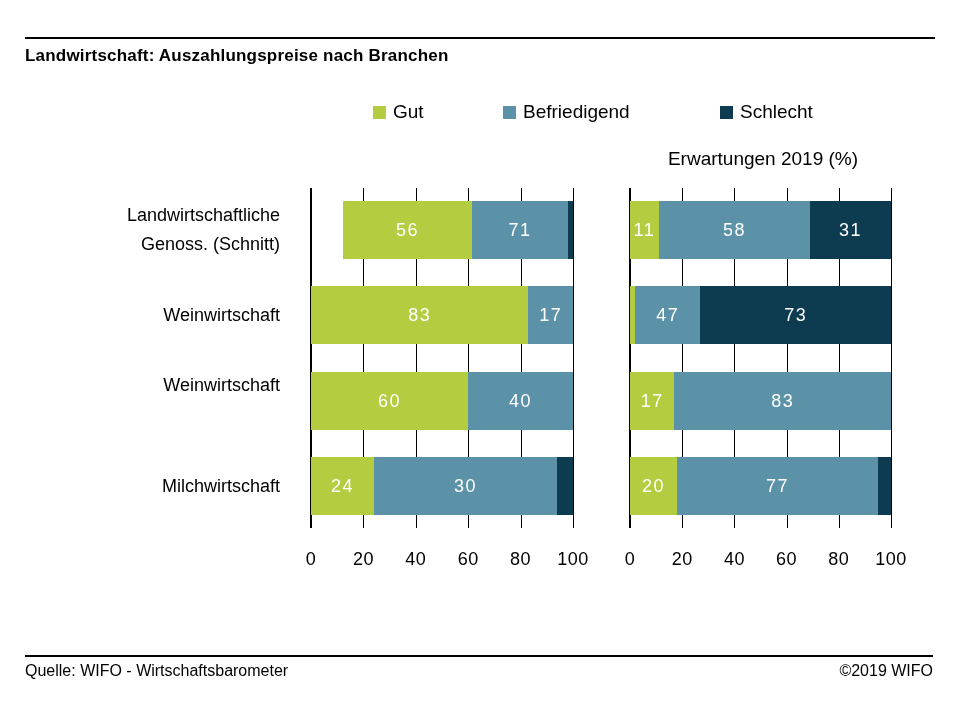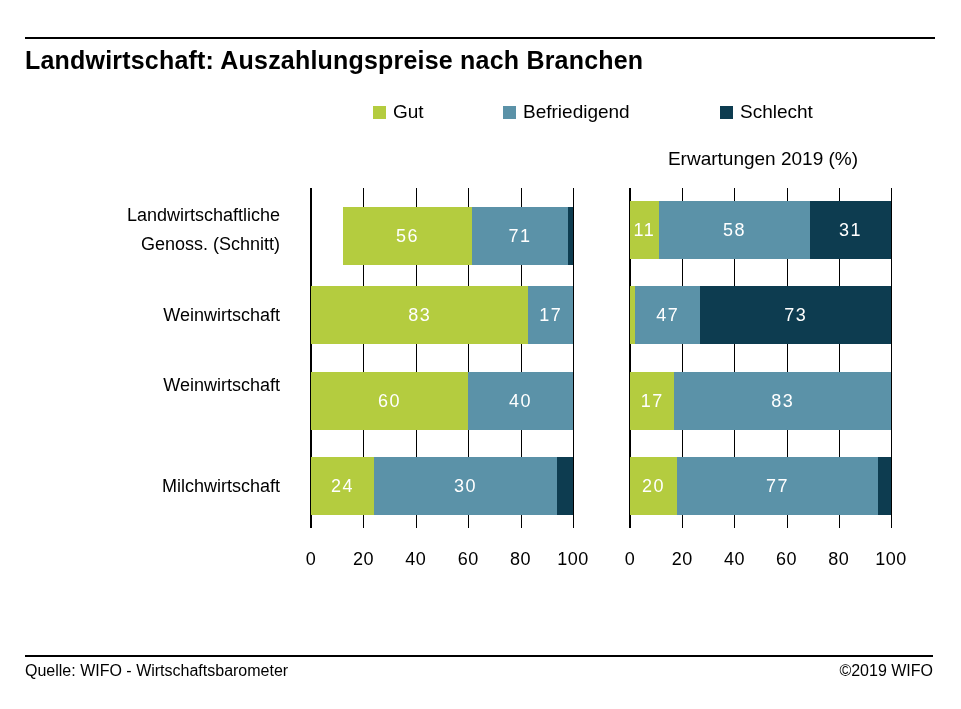--- a/index.html
+++ b/index.html
@@ -8,21 +8,21 @@
     width:961px; height:709px;
     font-family:"Liberation Sans","DejaVu Sans",sans-serif;
     color:#000;
   }
   #stage { position:relative; width:961px; height:709px; overflow:hidden; background:#fff; }
   .abs { position:absolute; }
 
   #top-rule    { left:25px; top:37px;  width:910px; height:2px;   background:#000; }
   #footer-rule { left:25px; top:655px; width:908px; height:1.5px; background:#000; }
 
-  #page-title { left:25px; top:46px; font-size:25px; font-weight:700; letter-spacing:0.2px; white-space:nowrap; }
+  #page-title { left:25px; top:46px; font-size:17px; font-weight:700; letter-spacing:0.2px; white-space:nowrap; }
 
   .legend-item { top:101px; display:flex; align-items:center; gap:7px; font-size:19px; white-space:nowrap; }
   .swatch { width:13px; height:13px; flex:0 0 auto; }
 
   .panel-title { top:148px; font-size:19px; transform:translateX(-50%); white-space:nowrap; }
 
   .gridline  { width:1px;   background:#000; }
   .axis-line { width:2.5px; background:#000; }
 
   .tick-label { top:549px; font-size:18px; transform:translateX(-50%); letter-spacing:0.5px; }
@@ -66,21 +66,21 @@
       <div class="abs gridline" style="left: 363.4px; top: 188px; height: 340px;"></div>
       <div class="abs tick-label" style="left: 363.4px;">20</div>
       <div class="abs gridline" style="left: 415.8px; top: 188px; height: 340px;"></div>
       <div class="abs tick-label" style="left: 415.8px;">40</div>
       <div class="abs gridline" style="left: 468.2px; top: 188px; height: 340px;"></div>
       <div class="abs tick-label" style="left: 468.2px;">60</div>
       <div class="abs gridline" style="left: 520.6px; top: 188px; height: 340px;"></div>
       <div class="abs tick-label" style="left: 520.6px;">80</div>
       <div class="abs gridline" style="left: 573px; top: 188px; height: 340px;"></div>
       <div class="abs tick-label" style="left: 573px;">100</div>
-      <div class="abs bar" style="left: 311px; top: 207px; width: 262px; padding-left: 32px;">
+      <div class="abs bar" style="left: 311px; top: 201px; width: 262px; padding-left: 32px;">
         <div class="seg" style="width: 56%; background: rgb(180, 204, 63);">
           <span>56</span>
         </div>
         <div class="seg" style="width: 42%; background: rgb(91, 146, 168);">
           <span>71</span>
         </div>
         <div class="seg" style="width: 2%; background: rgb(13, 60, 80);"></div>
       </div>
       <div class="abs bar" style="left: 311px; top: 286px; width: 262px;">
         <div class="seg" style="width: 83%; background: rgb(180, 204, 63);">

